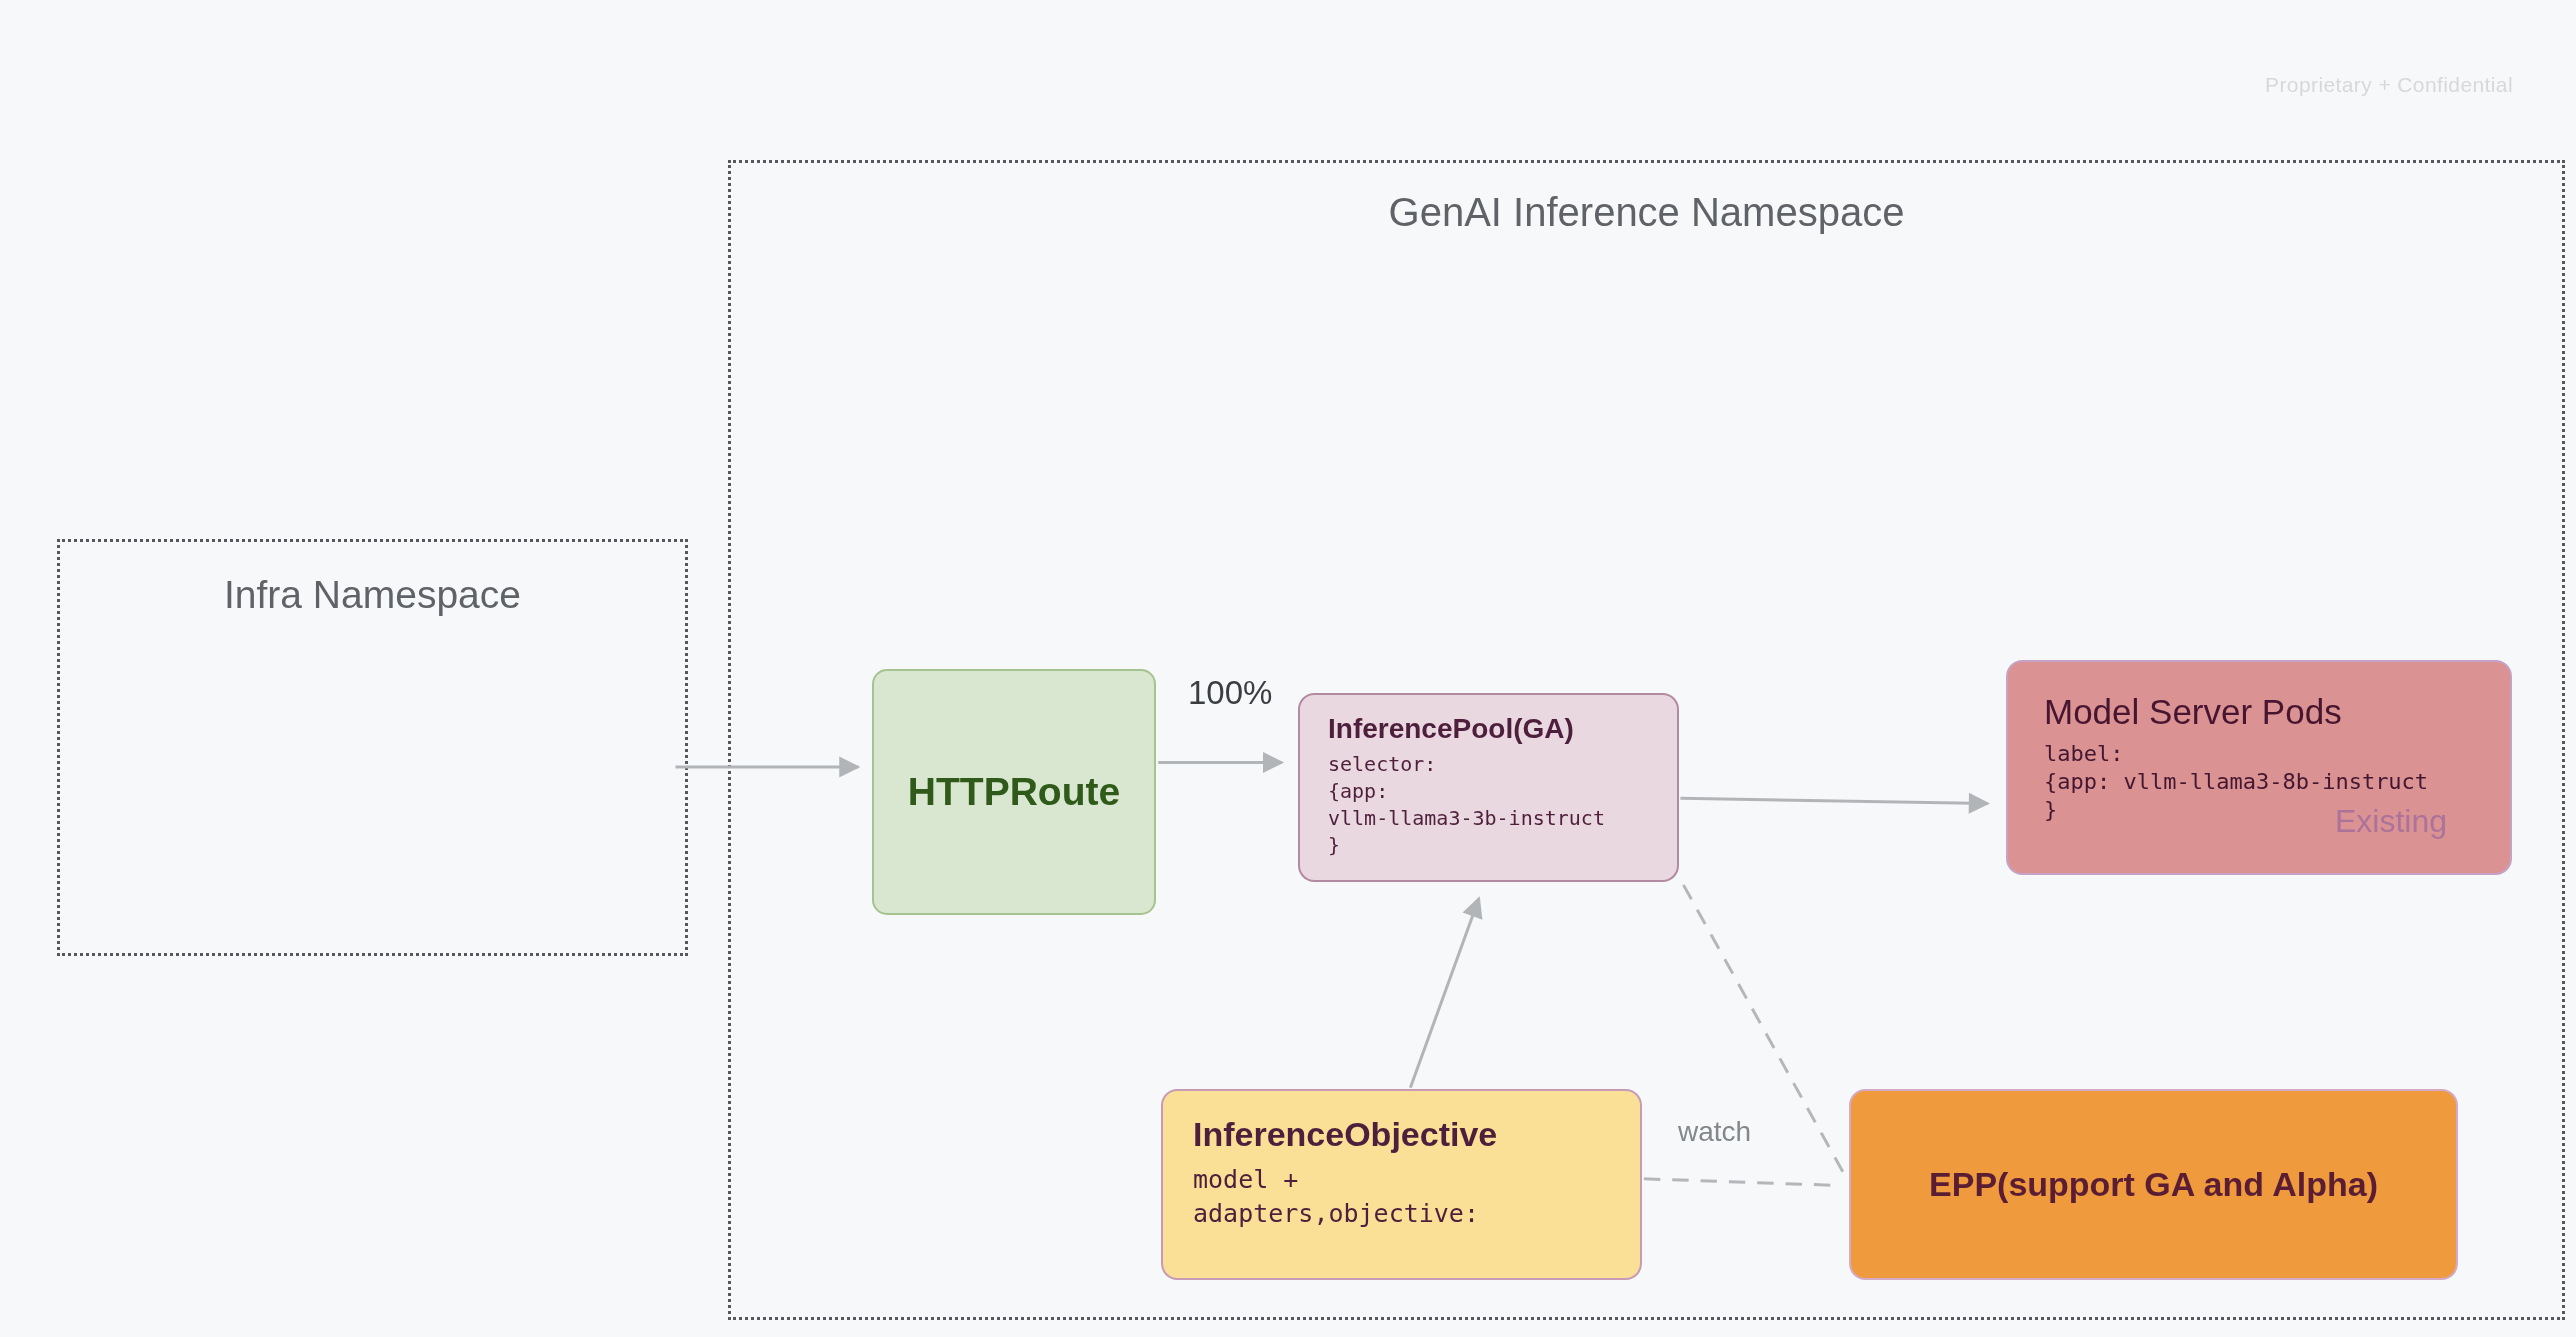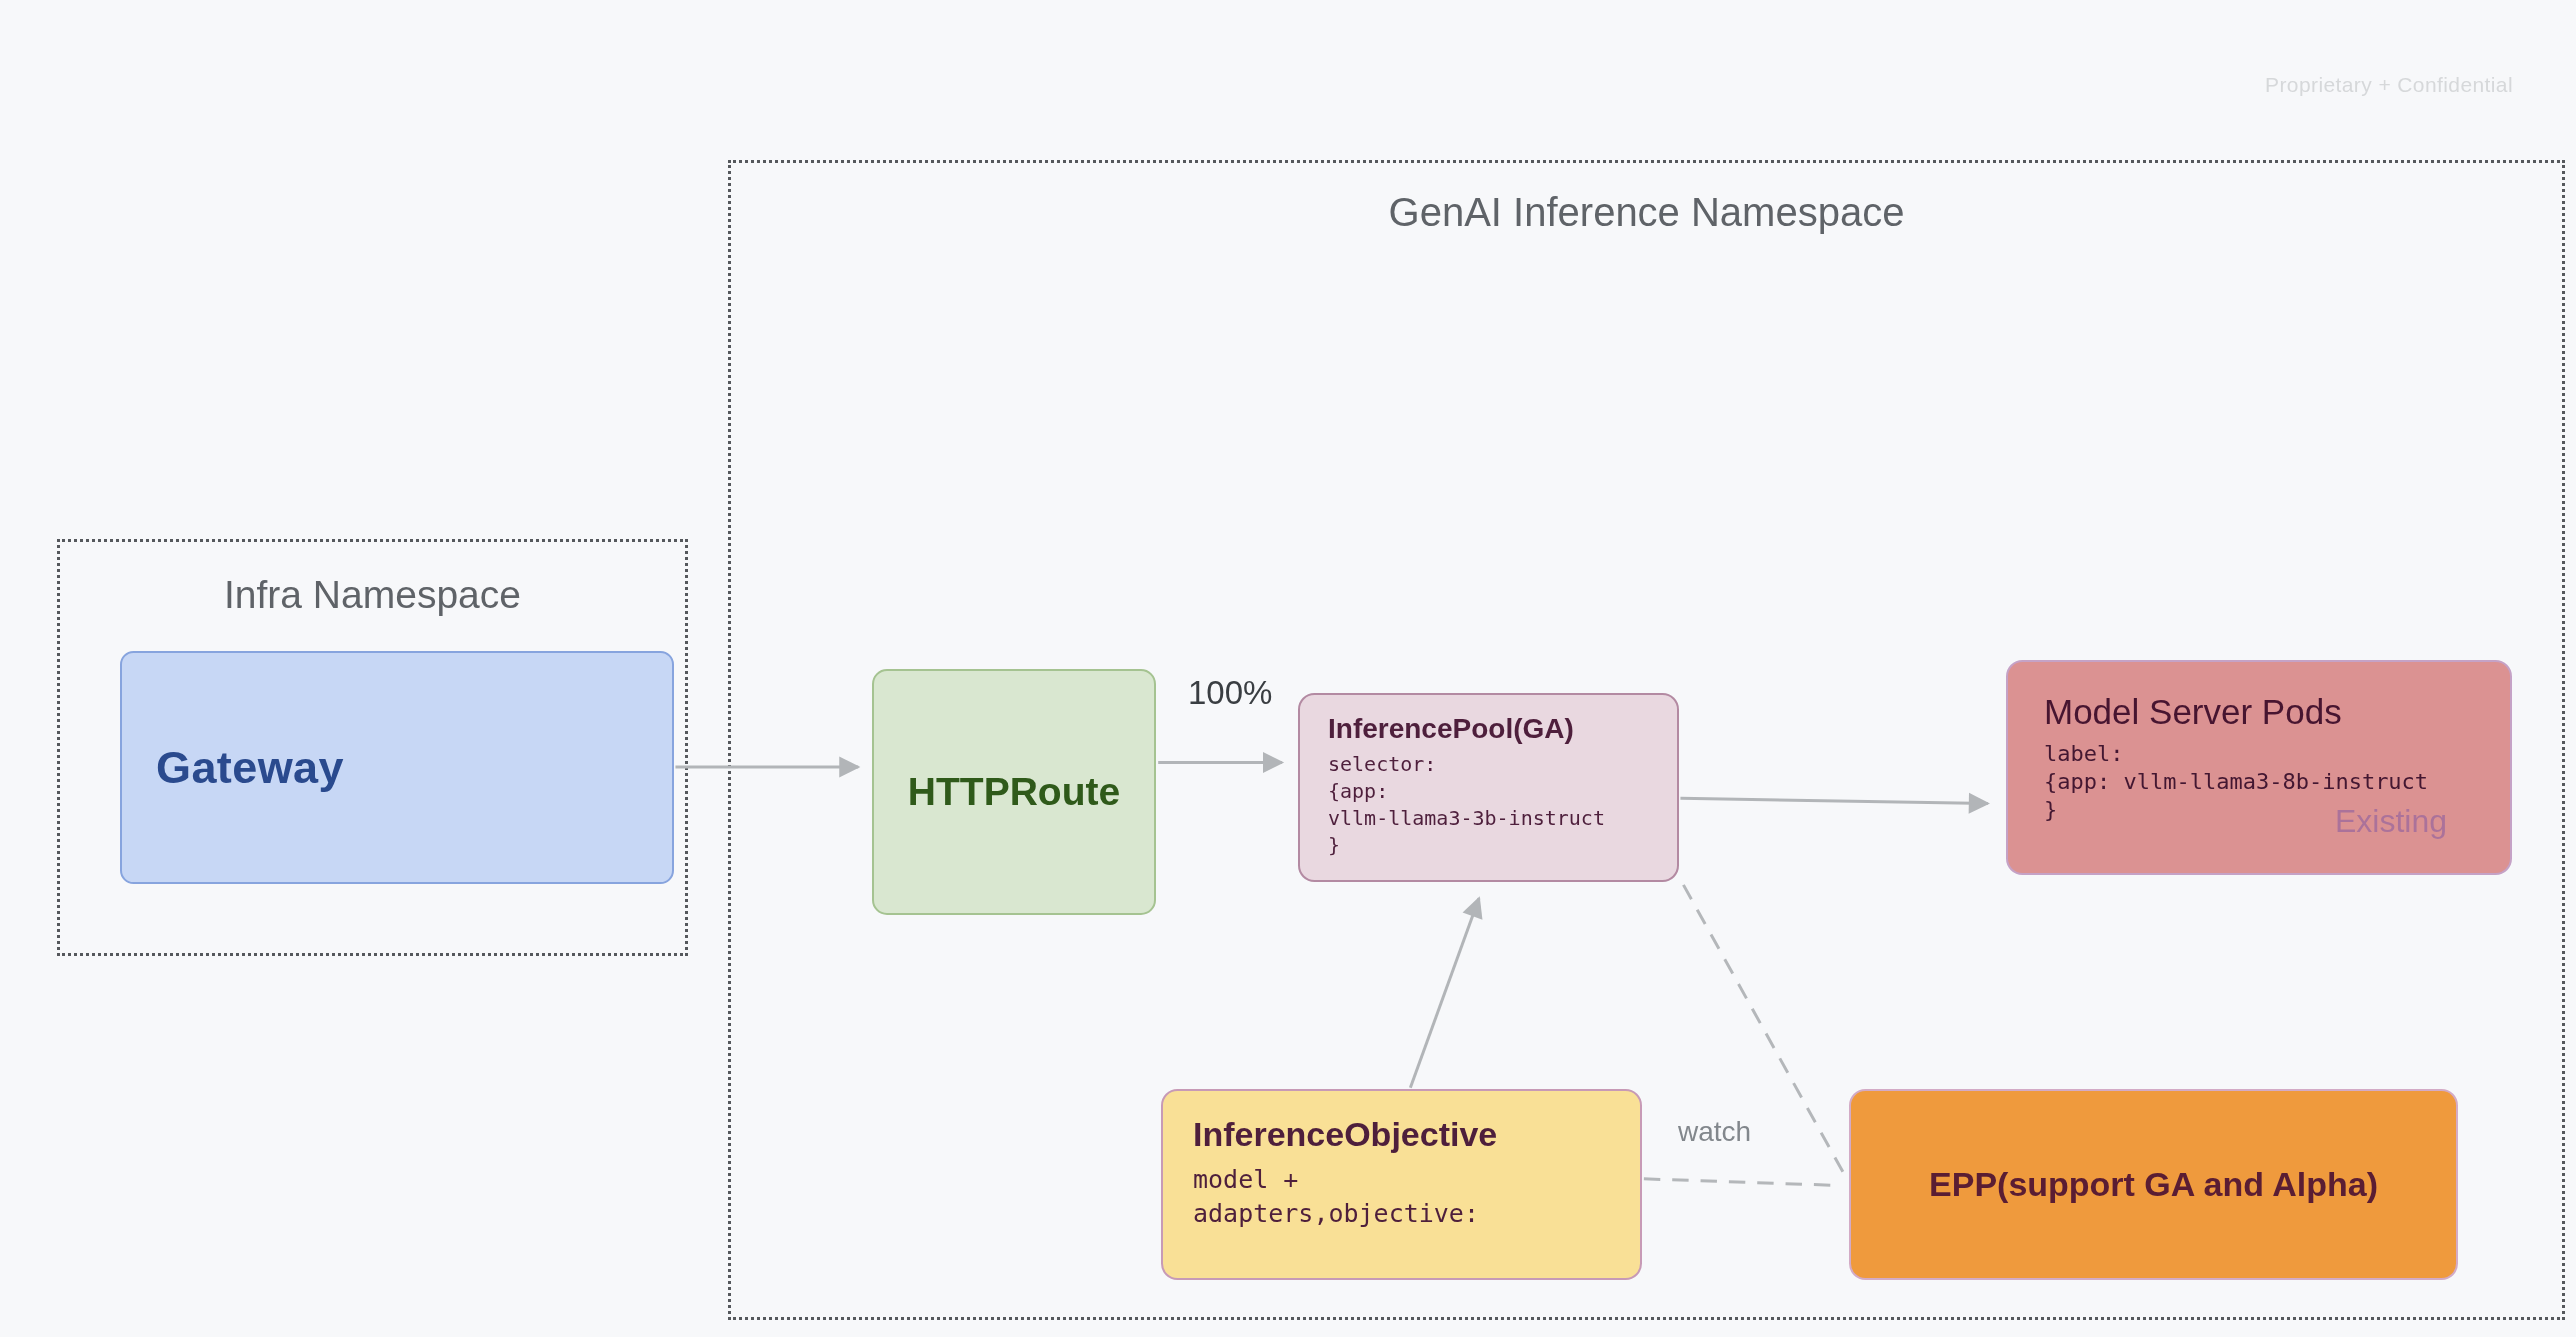--- a/index.html
+++ b/index.html
@@ -103,23 +103,20 @@
       </marker>
     </defs>
     <line class="edge-solid" x1="905" y1="1028" x2="1150" y2="1028" marker-end="url(#arr)"></line>
     <line class="edge-solid" x1="1552" y1="1022" x2="1718" y2="1022" marker-end="url(#arr)"></line>
     <line class="edge-solid" x1="2252" y1="1070" x2="2664" y2="1077" marker-end="url(#arr)"></line>
     <line class="edge-solid" x1="1890" y1="1458" x2="1982" y2="1204" marker-end="url(#arr)"></line>
     <line class="edge-dashed" x1="2256" y1="1186" x2="2476" y2="1582"></line>
     <line class="edge-dashed" x1="2203" y1="1580" x2="2468" y2="1589"></line>
   </svg>
 
-  <div class="node gateway">
-    <div class="gateway-label">Gateway</div>
-  </div>
 
   <div class="node httproute">
     <div class="httproute-label">HTTPRoute</div>
   </div>
 
   <div class="node pool">
     <div class="pool-title">InferencePool(GA)</div>
     <div class="code pool-code">selector:
 {app:
 vllm-llama3-3b-instruct

